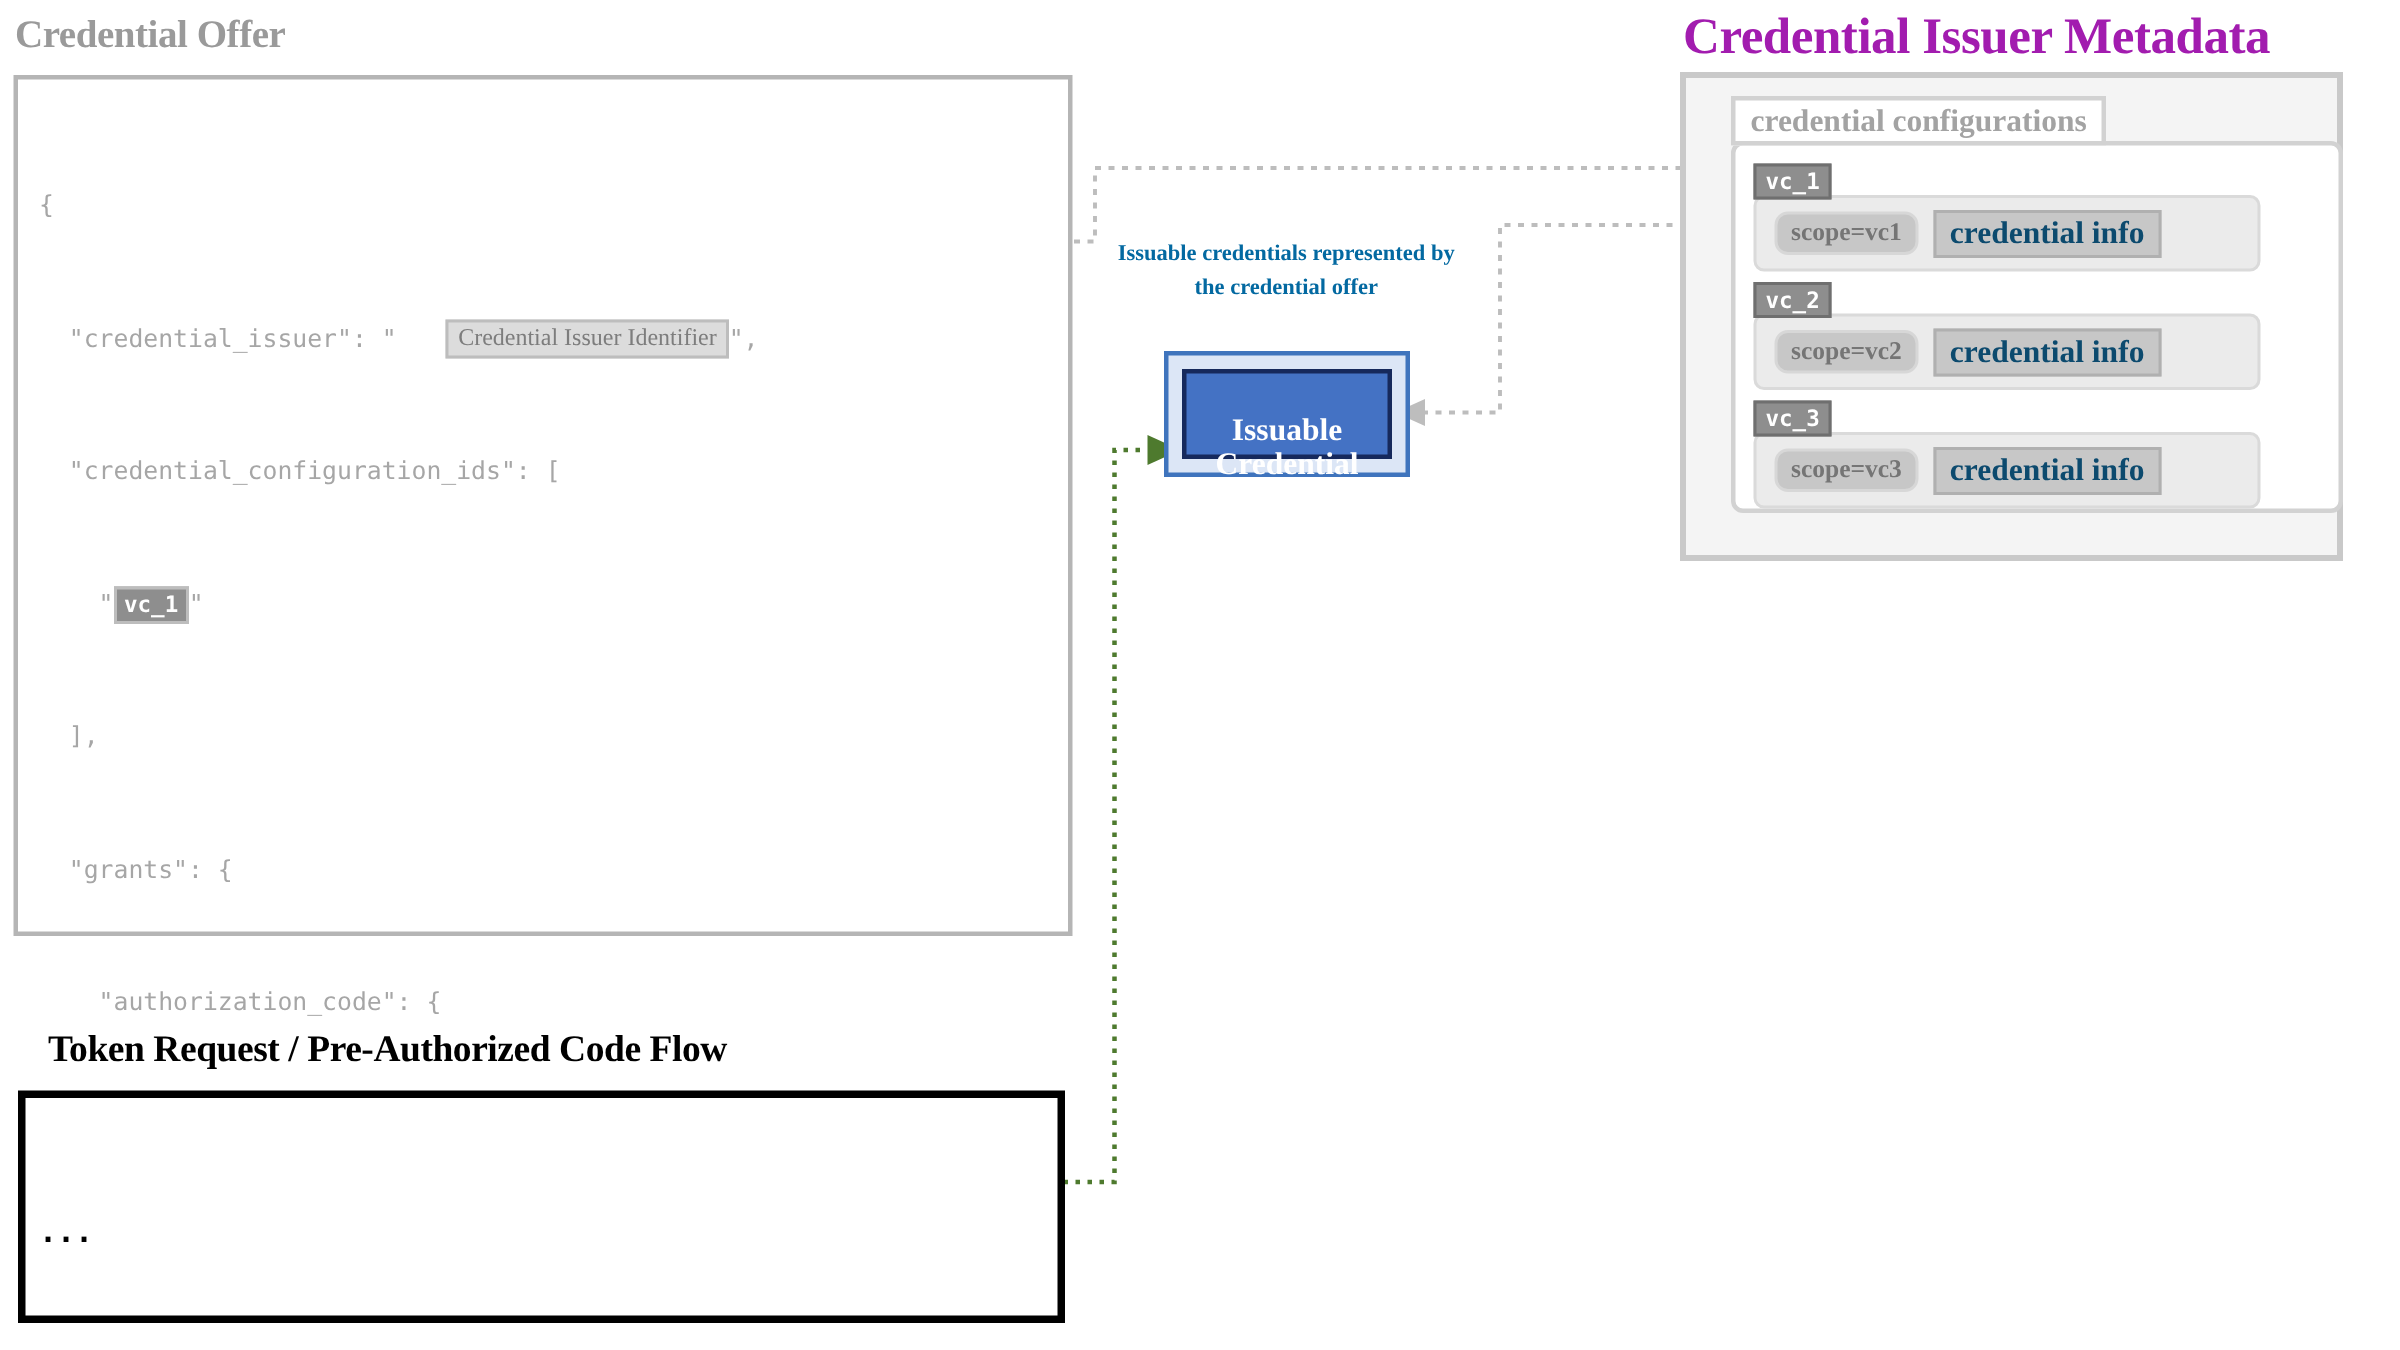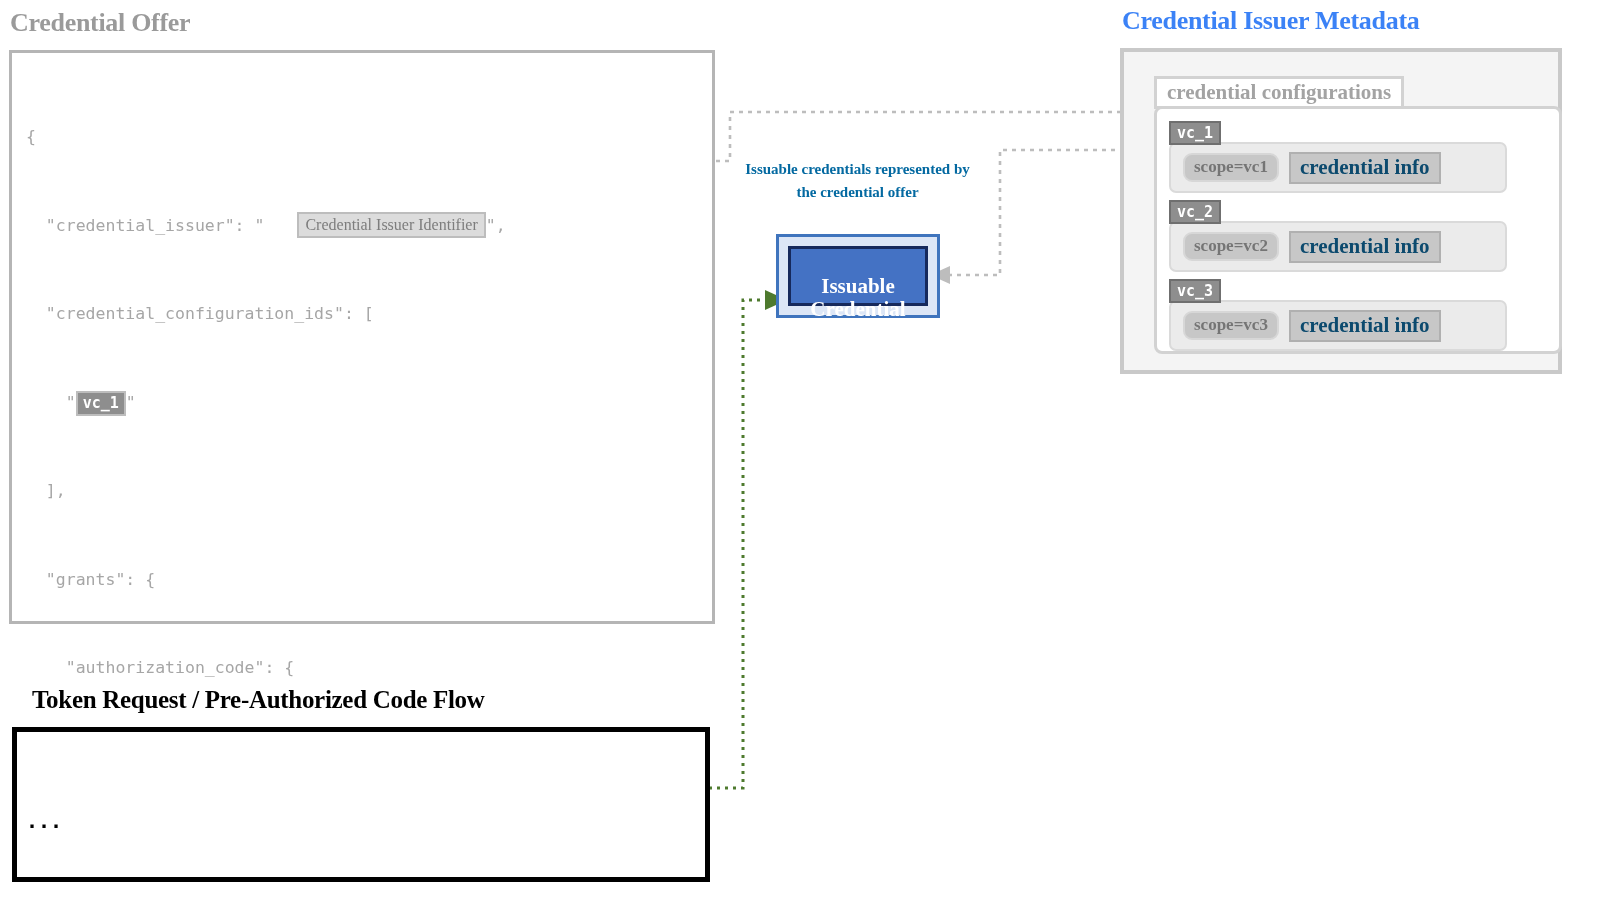--- a/index.html
+++ b/index.html
@@ -10,21 +10,21 @@
   }
   .abs{position:absolute;}
 
   
   .sec-title{
     font-family:"Liberation Serif", serif;
     font-weight:bold;
     letter-spacing:-0.3px;
   }
   #co-title{left:10px;top:8px;font-size:26px;color:#9a9a9a;}
-  #cim-title{left:1122px;top:6px;font-size:26px;color:#3b82f6;}
+  #cim-title{left:1122px;top:6px;font-size:34px;color:#a21caf;}
   #tr-title{left:12px;top:686px;font-size:25px;color:#000000;margin-left:20px;}
 
   
   #co-panel{
     left:9px;top:50px;width:700px;height:568px;
     border:3px solid #b5b5b5;background:#ffffff;
   }
   #co-code{
     position:absolute;left:14px;top:10px;
     font-family:"DejaVu Sans Mono", monospace;
@@ -59,21 +59,21 @@
     padding:1px 5px 2px 5px;line-height:18px;
     vertical-align:0px;
   }
 
   
   #cim-outer{
     left:1120px;top:48px;width:434px;height:318px;
     border:4px solid #c9c9c9;background:#f4f4f4;
   }
   #cc-pkg{
-    position:absolute;left:30px;top:24px;width:408px;height:278px;text-align:center;
+    position:absolute;left:30px;top:12px;width:408px;height:278px;text-align:center;
   }
   .pkg-tab{
     position:absolute;left:0;top:0;height:33px;
     border:3px solid #d2d2d2;background:#ffffff;
     display:flex;align-items:center;padding:0 10px;
     font-family:"Liberation Serif", serif;font-weight:bold;
     font-size:21px;color:#a3a3a3;white-space:nowrap;
     z-index:3;box-sizing:border-box;
   }
   .pkg-body{

